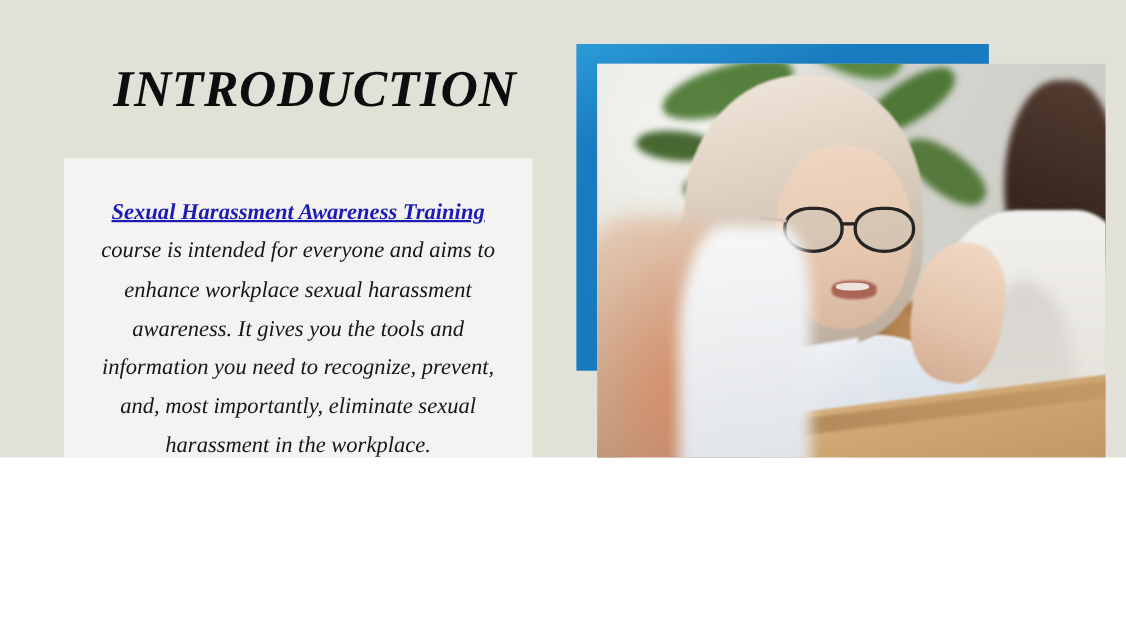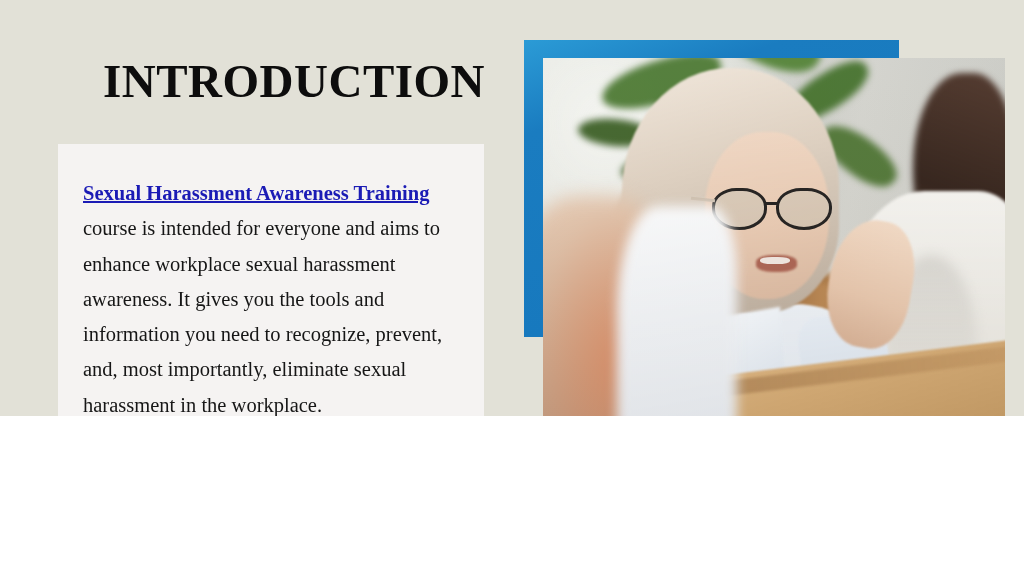--- a/index.html
+++ b/index.html
@@ -11,20 +11,21 @@
   body {
     font-family: "Liberation Serif", "DejaVu Serif", serif;
   }
 
   .slide {
     position: relative;
     width: 1024px;
     height: 416px;
     overflow: hidden;
     background: #e2e1d7;
+    font-style: italic;
   }
 
   
   .slide-title {
     position: absolute;
     left: 103px;
     top: 57px;
     width: 420px;
     font-family: "Liberation Serif", "DejaVu Serif", serif;
     font-weight: bold;
@@ -44,20 +45,21 @@
     height: 374px;
     background: #f5f3f2;
   }
 
   .body-copy {
     position: absolute;
     left: 25px;
     right: 25px;
     top: 32px;
     margin: 0;
+    text-align: center;
     font-family: "Liberation Serif", "DejaVu Serif", serif;
     font-size: 20.5px;
     line-height: 1.72;
     color: #161616;
   }
 
   .body-copy .course-link {
     color: #1b1bb5;
     font-weight: bold;
     text-decoration: underline;

